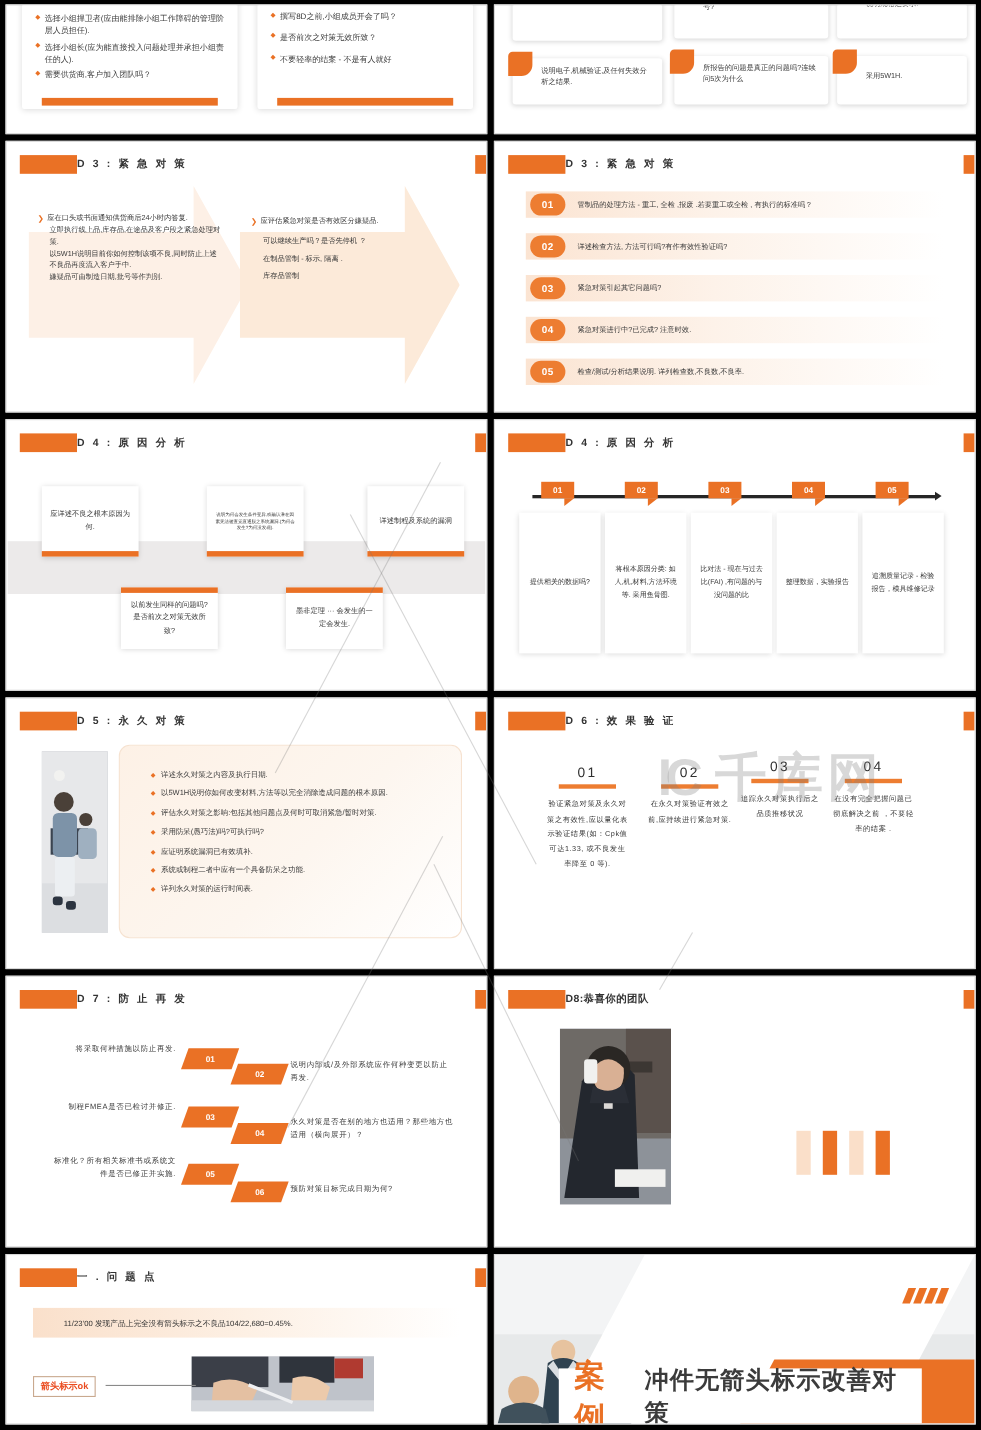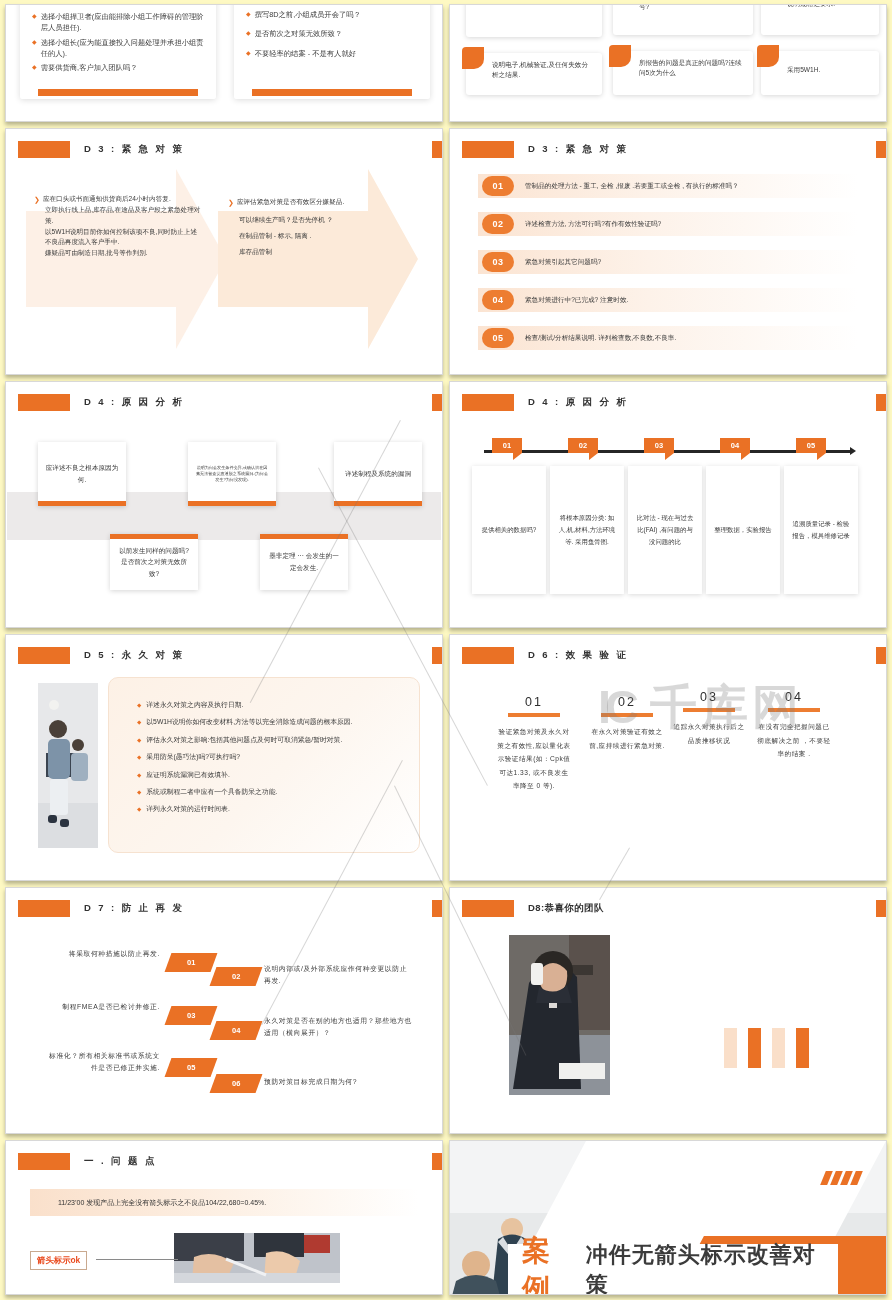--- a/index.html
+++ b/index.html
@@ -2,42 +2,42 @@
 <html><head>
 <meta charset="utf-8">
 <style>
   * { box-sizing: border-box; margin: 0; padding: 0; }
   html, body {
     width: 892px; height: 1300px;
     background: #efefef;
     font-family: "Liberation Sans", "DejaVu Sans", sans-serif;
     overflow: hidden;
   }
-  .page { position: relative; width: 892px; height: 1300px; background: #fef9c3; }
+  .page { position: relative; width: 892px; height: 1300px; background: #000000; }
 
   
   .grid { position: relative; width: 892px; padding: 4px 0 0 0; }
   .row { display: flex; gap: 6px; justify-content: center; margin-bottom: 6px; }
   .slide {
     position: relative;
     width: 438px; height: 247px;
     background: #ffffff;
     border: 1px solid #d8d8d8;
     box-shadow: 0 3px 4px rgba(0,0,0,.28);
     overflow: hidden;
     flex: none;
   }
   .slide.partial-top { height: 118px; }
   .slide.partial-bottom { height: 155px; }
 
   
   .ttl { position: absolute; top: 12px; left: 12px; display: flex; align-items: center; }
   .ttl .blk { width: 52px; height: 17px; background: #ea7125; }
   .ttl .tx {
-    margin-left: 14px; font-size: 9.5px; color: #333; font-weight: bold;
+    margin-left: 0; font-size: 9.5px; color: #333; font-weight: bold;
     letter-spacing: 2.4px; white-space: nowrap;
   }
   .ttl .tx.tight { letter-spacing: .4px; }
   .rtab { position: absolute; top: 12px; right: 0; width: 10px; height: 17px; background: #ea7125; }
 
   
   .bulletcard {
     position: absolute; background: #fff; border-radius: 2px;
     box-shadow: 0 1px 6px rgba(0,0,0,.14);
   }

